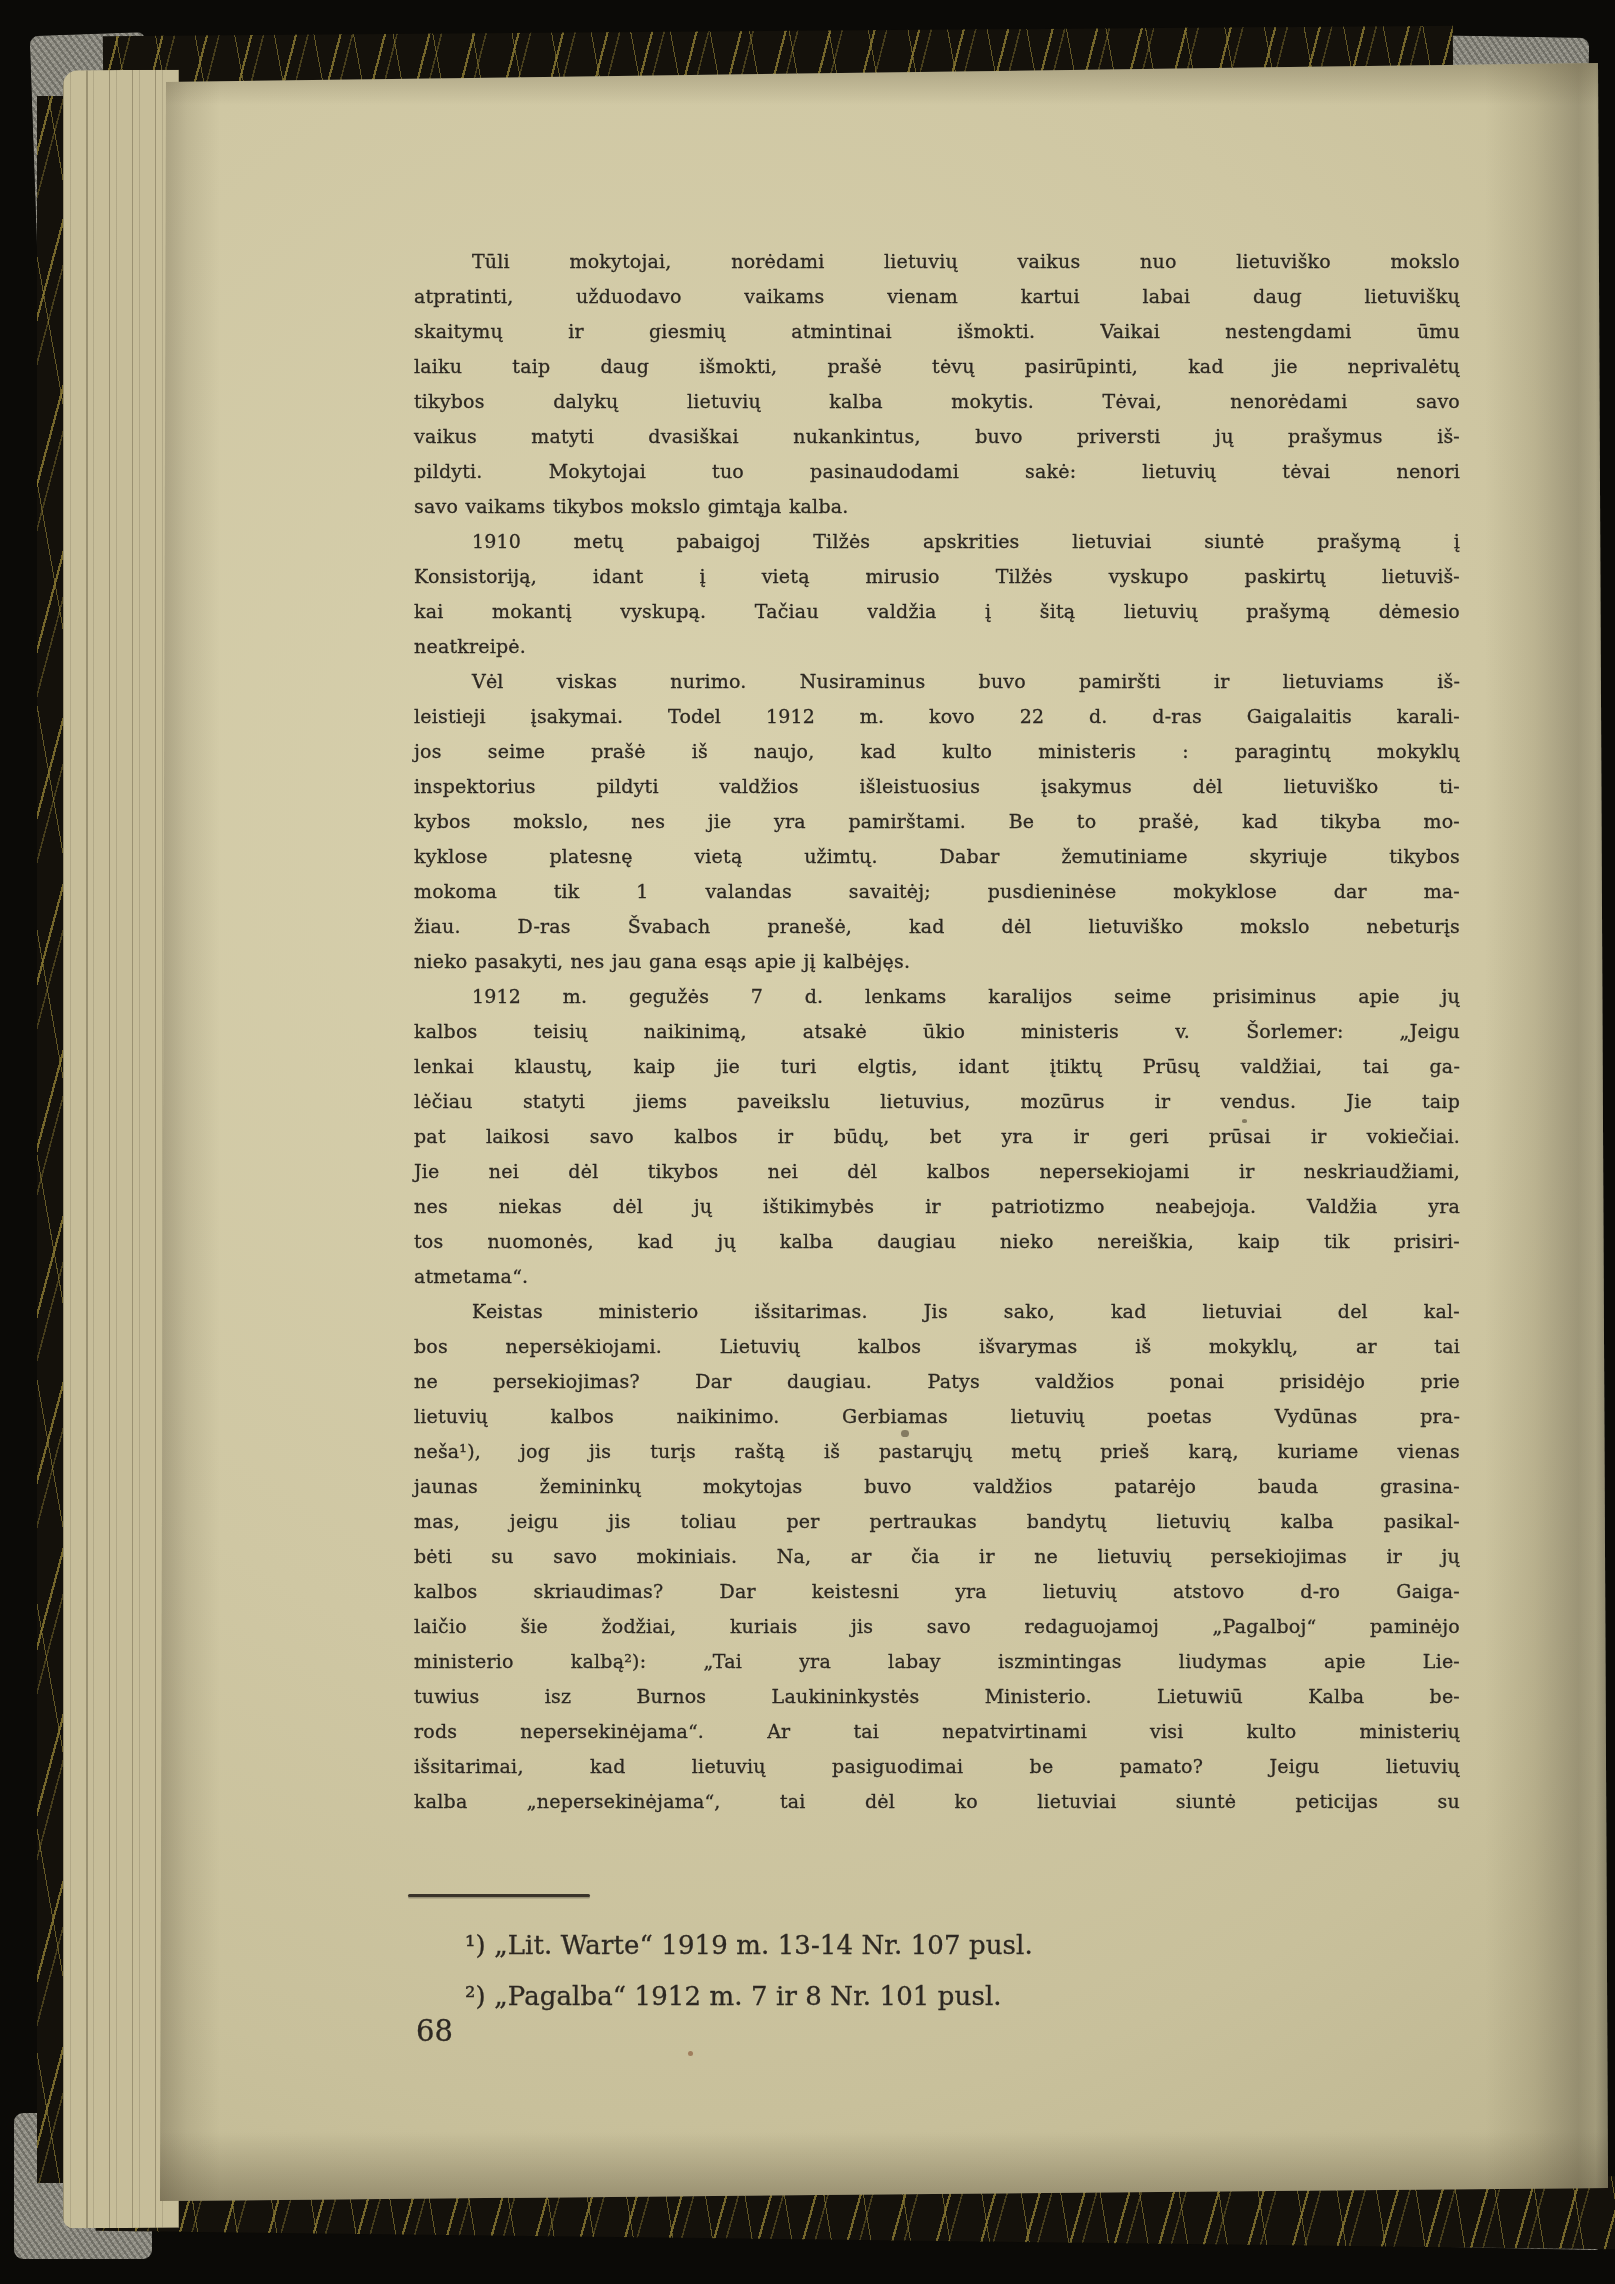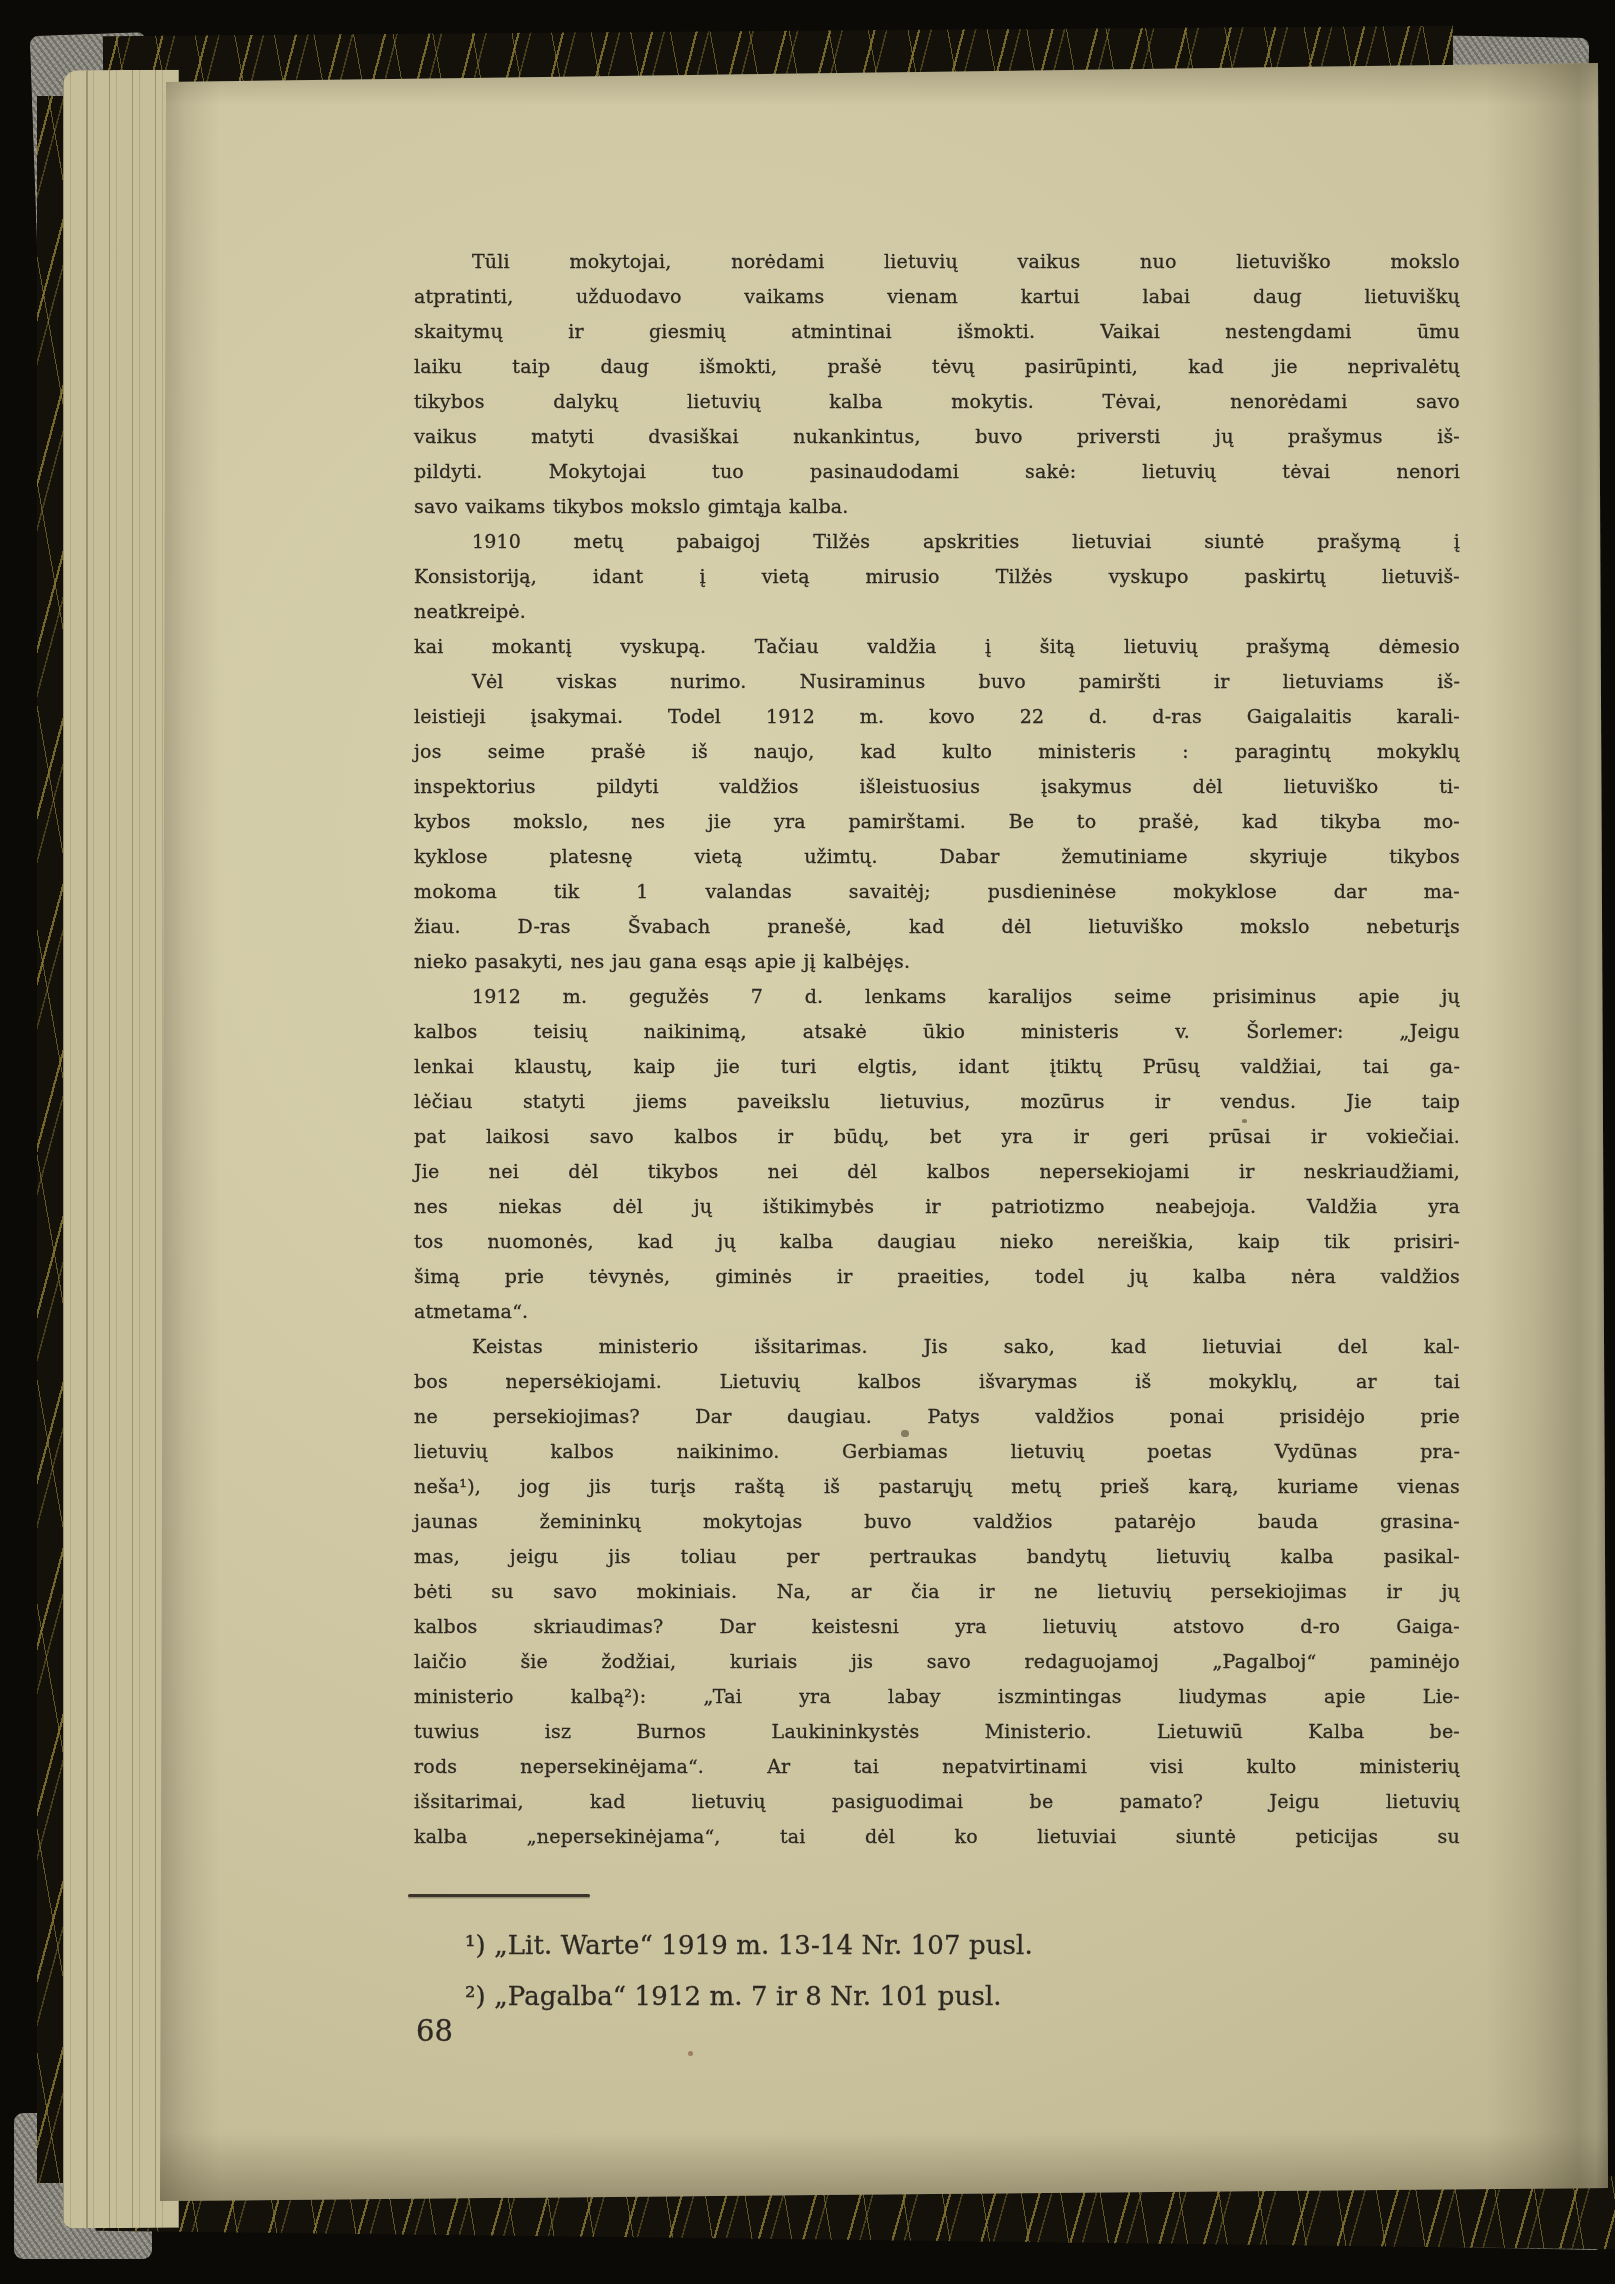--- a/index.html
+++ b/index.html
@@ -123,22 +123,22 @@
         <div class="line">skaitymų ir giesmių atmintinai išmokti.  Vaikai nestengdami ūmu</div>
         <div class="line">laiku taip daug išmokti, prašė tėvų pasirūpinti, kad jie neprivalėtų</div>
         <div class="line">tikybos dalykų lietuvių kalba mokytis.  Tėvai, nenorėdami savo</div>
         <div class="line">vaikus matyti dvasiškai nukankintus, buvo priversti jų prašymus iš-</div>
         <div class="line">pildyti.  Mokytojai tuo pasinaudodami sakė:  lietuvių tėvai nenori</div>
         <div class="line lastline">savo vaikams tikybos mokslo gimtąja kalba.</div>
       </div>
       <div class="para">
         <div class="line first">1910 metų pabaigoj Tilžės apskrities lietuviai siuntė prašymą į</div>
         <div class="line">Konsistoriją, idant į vietą mirusio Tilžės vyskupo paskirtų lietuviš-</div>
+        <div class="line">kai mokantį vyskupą.  Tačiau valdžia į šitą lietuvių prašymą dėmesio</div>
         <div class="line lastline">neatkreipė.</div>
-        <div class="line">kai mokantį vyskupą.  Tačiau valdžia į šitą lietuvių prašymą dėmesio</div>
       </div>
       <div class="para">
         <div class="line first">Vėl viskas nurimo.  Nusiraminus buvo pamiršti ir lietuviams iš-</div>
         <div class="line">leistieji įsakymai.  Todel 1912 m. kovo 22 d. d-ras Gaigalaitis karali-</div>
         <div class="line">jos seime prašė iš naujo, kad kulto ministeris : paragintų mokyklų</div>
         <div class="line">inspektorius pildyti valdžios išleistuosius įsakymus dėl lietuviško ti-</div>
         <div class="line">kybos mokslo, nes jie yra pamirštami.  Be to prašė, kad tikyba mo-</div>
         <div class="line">kyklose platesnę vietą užimtų.  Dabar žemutiniame skyriuje tikybos</div>
         <div class="line">mokoma tik 1 valandas savaitėj; pusdieninėse mokyklose dar ma-</div>
         <div class="line">žiau.  D-ras Švabach pranešė, kad dėl lietuviško mokslo nebeturįs</div>
@@ -146,21 +146,20 @@
       </div>
       <div class="para">
         <div class="line first">1912 m. gegužės 7 d. lenkams karalijos seime prisiminus apie jų</div>
         <div class="line">kalbos teisių naikinimą, atsakė ūkio ministeris v. Šorlemer:  „Jeigu</div>
         <div class="line">lenkai klaustų, kaip jie turi elgtis, idant įtiktų Prūsų valdžiai, tai ga-</div>
         <div class="line">lėčiau statyti jiems paveikslu lietuvius, mozūrus ir vendus.  Jie taip</div>
         <div class="line">pat laikosi savo kalbos ir būdų, bet yra ir geri prūsai ir vokiečiai.</div>
         <div class="line">Jie nei dėl tikybos nei dėl kalbos nepersekiojami ir neskriaudžiami,</div>
         <div class="line">nes niekas dėl jų ištikimybės ir patriotizmo neabejoja.  Valdžia yra</div>
         <div class="line">tos nuomonės, kad jų kalba daugiau nieko nereiškia, kaip tik prisiri-</div>
-        <div class="line">šimą prie tėvynės, giminės ir praeities, todel jų kalba nėra valdžios</div>
         <div class="line lastline">atmetama“.</div>
       </div>
       <div class="para">
         <div class="line first">Keistas ministerio išsitarimas.  Jis sako, kad lietuviai del kal-</div>
         <div class="line">bos nepersėkiojami.  Lietuvių kalbos išvarymas iš mokyklų, ar tai</div>
         <div class="line">ne persekiojimas?  Dar daugiau.  Patys valdžios ponai prisidėjo prie</div>
         <div class="line">lietuvių kalbos naikinimo.  Gerbiamas lietuvių poetas Vydūnas pra-</div>
         <div class="line">neša¹), jog jis turįs raštą iš pastarųjų metų prieš karą, kuriame vienas</div>
         <div class="line">jaunas žemininkų mokytojas buvo valdžios patarėjo bauda grasina-</div>
         <div class="line">mas, jeigu jis toliau per pertraukas bandytų lietuvių kalba pasikal-</div>

